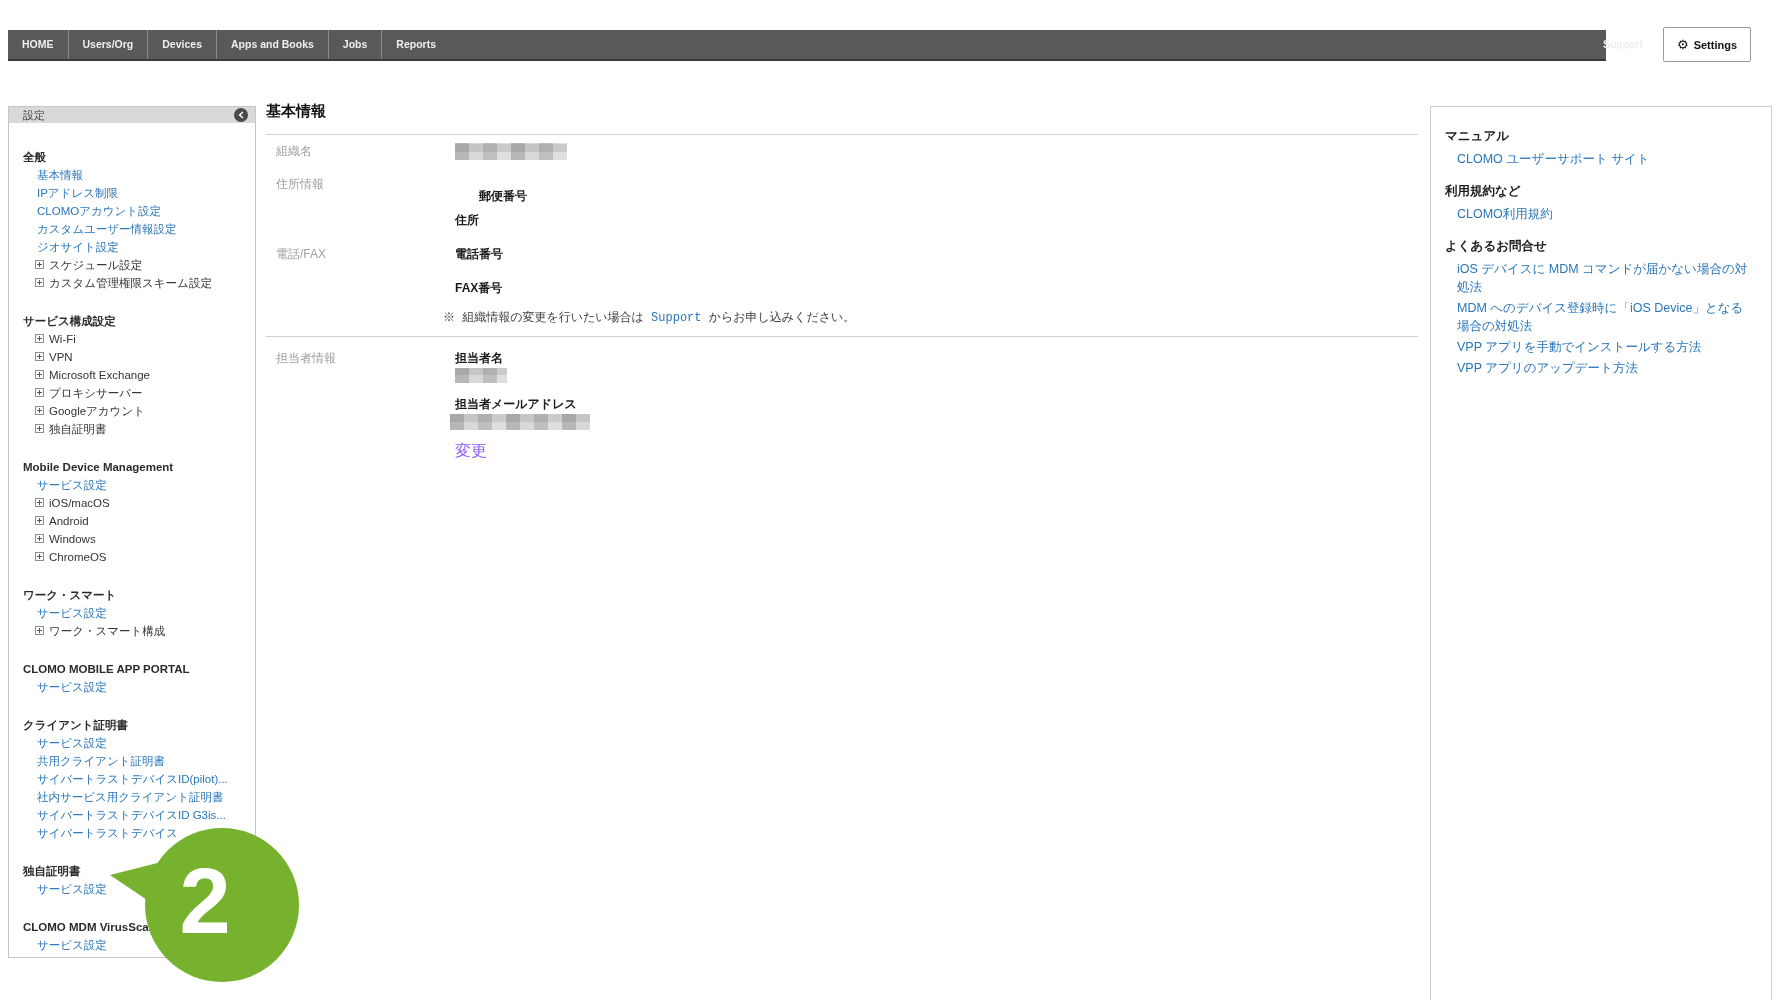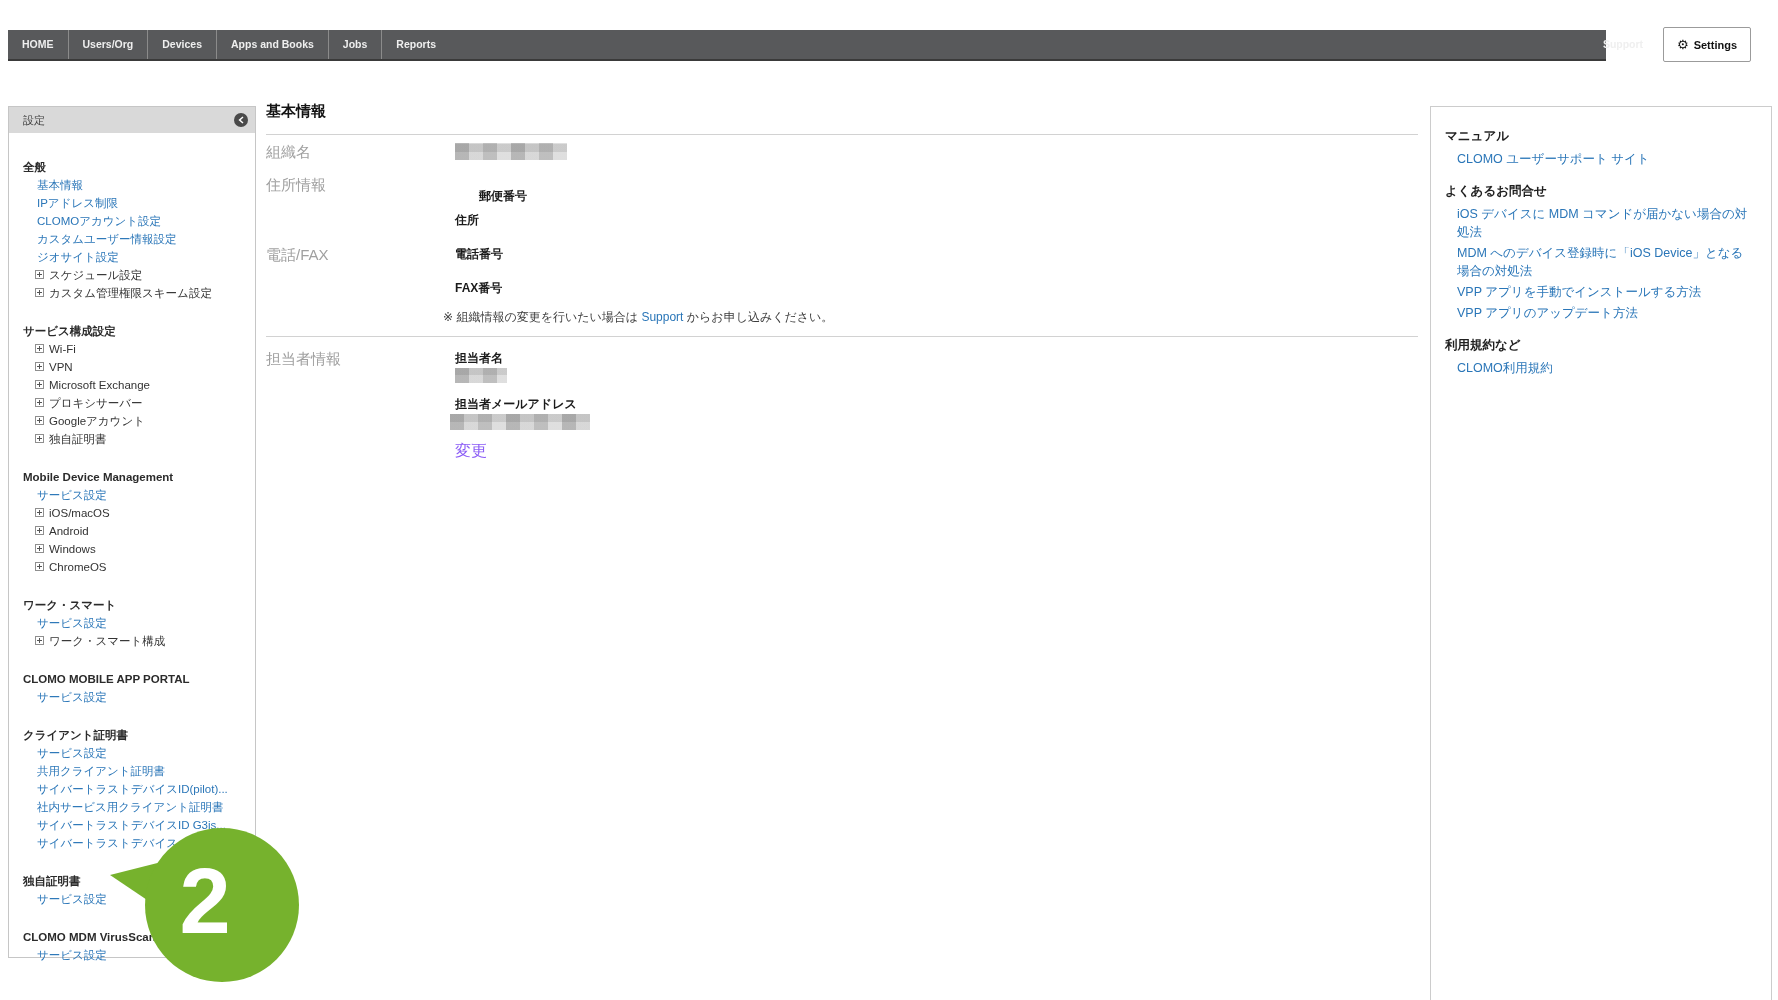--- a/index.html
+++ b/index.html
@@ -16,42 +16,42 @@
                text-align:center;color:#efefef;font-size:10.5px;font-weight:bold;cursor:pointer;}
   .settings-tab{position:absolute;left:1655px;top:-3px;height:33px;background:#fff;
                 border:1px solid #9b9b9b;border-radius:2px;display:flex;align-items:center;
                 gap:5px;padding:0 13px;z-index:3;cursor:pointer;}
   .settings-tab .gear{font-size:13px;color:#111;line-height:1;}
   .settings-tab .lbl{font-size:11px;font-weight:bold;color:#111;}
 
   
   .sidebar{position:absolute;left:8px;top:106px;width:248px;height:852px;background:#fff;
            border:1px solid #c6c6c6;box-sizing:border-box;}
-  .sidebar-header{height:26px;background:#d9d9d9;display:flex;align-items:center;
+  .sidebar-header{height:16px;background:#d9d9d9;display:flex;align-items:center;
                   justify-content:space-between;padding:0 7px 0 14px;font-size:11px;color:#3c3c3c;}
   .collapse-btn{width:14px;height:14px;border-radius:50%;background:#4a4a4a;display:flex;
                 align-items:center;justify-content:center;cursor:pointer;}
   .sidebar-nav{padding:14px 8px 0 14px;font-size:11.5px;line-height:18px;white-space:nowrap;}
   .sec{margin:11px 0 20px 0;}
   .sec-title{font-weight:bold;color:#2b2b2b;}
   .side-link{display:block;color:#2a76b8;text-decoration:none;padding-left:14px;cursor:pointer;}
   .side-expand{color:#333;padding-left:12px;cursor:pointer;}
   .expand-icon{width:9px;height:9px;border:1px solid #8f8f8f;display:inline-block;position:relative;
                margin-right:5px;vertical-align:0px;background:#fff;box-sizing:border-box;}
   .expand-icon::before{content:"";position:absolute;left:1px;right:1px;top:50%;margin-top:-0.5px;height:1px;background:#555;}
   .expand-icon::after{content:"";position:absolute;top:1px;bottom:1px;left:50%;margin-left:-0.5px;width:1px;background:#555;}
 
   
   .main-title{position:absolute;left:266px;top:102px;font-size:15px;font-weight:bold;color:#141414;}
   .hr{position:absolute;height:1px;background:#d2d2d2;}
   .hr1{left:266px;top:134px;width:1152px;}
   .hr2{left:266px;top:336px;width:1152px;}
-  .flabel{position:absolute;left:266px;font-size:15px;color:#a0a0a0;}
+  .flabel{position:absolute;left:276px;font-size:12px;color:#a0a0a0;}
   .fval{position:absolute;left:455px;font-size:12px;font-weight:bold;color:#1a1a1a;}
-  .note{position:absolute;left:443px;top:309px;font-size:12px;color:#3d3d3d;}
+  .note{position:absolute;left:443px;top:309px;font-size:12px;color:#3d3d3d;font-family:Liberation Mono, monospace;}
   .note a{color:#2a76b8;text-decoration:none;cursor:pointer;}
   .change-link{position:absolute;left:455px;top:441px;font-size:16px;color:#8b5cf6;
                text-decoration:none;cursor:pointer;}
   .redacted{position:absolute;background-color:#d8d8d8;
     background-image:
       repeating-linear-gradient(90deg, rgba(110,110,110,.38) 0 14px, rgba(175,175,175,.22) 14px 28px,
         rgba(135,135,135,.40) 28px 42px, rgba(200,200,200,.18) 42px 56px),
       repeating-linear-gradient(0deg, rgba(255,255,255,.30) 0 8px, rgba(0,0,0,.06) 8px 16px);}
   .red-org{left:455px;top:143px;width:112px;height:17px;}
   .red-name{left:455px;top:368px;width:52px;height:15px;}
@@ -189,30 +189,30 @@
   <div class="fval" style="top:396px;">担当者メールアドレス</div>
   <div class="redacted red-mail"></div>
   <a class="change-link">変更</a>
 
   <aside class="right-panel">
     <div class="rp-sec">
       <div class="rp-title">マニュアル</div>
       <a class="rp-link">CLOMO ユーザーサポート サイト</a>
     </div>
     <div class="rp-sec">
+      <div class="rp-title">利用規約など</div>
+      <a class="rp-link">CLOMO利用規約</a>
+    </div>
+    <div class="rp-sec">
       <div class="rp-title">よくあるお問合せ</div>
       <a class="rp-link">iOS デバイスに MDM コマンドが届かない場合の対処法</a>
       <a class="rp-link">MDM へのデバイス登録時に「iOS Device」となる場合の対処法</a>
       <a class="rp-link">VPP アプリを手動でインストールする方法</a>
       <a class="rp-link">VPP アプリのアップデート方法</a>
     </div>
-    <div class="rp-sec">
-      <div class="rp-title">利用規約など</div>
-      <a class="rp-link">CLOMO利用規約</a>
-    </div>
   </aside>
 
   <svg class="balloon" width="215" height="185" viewBox="0 0 215 185">
     <path d="M15 60 L102 38 L110 124 Z" fill="#76b22d"></path>
     <circle cx="127" cy="90" r="77" fill="#76b22d"></circle>
     <text x="110" y="118" text-anchor="middle" font-size="92" fill="#ffffff">2</text>
   </svg>
 
 </div>
 

